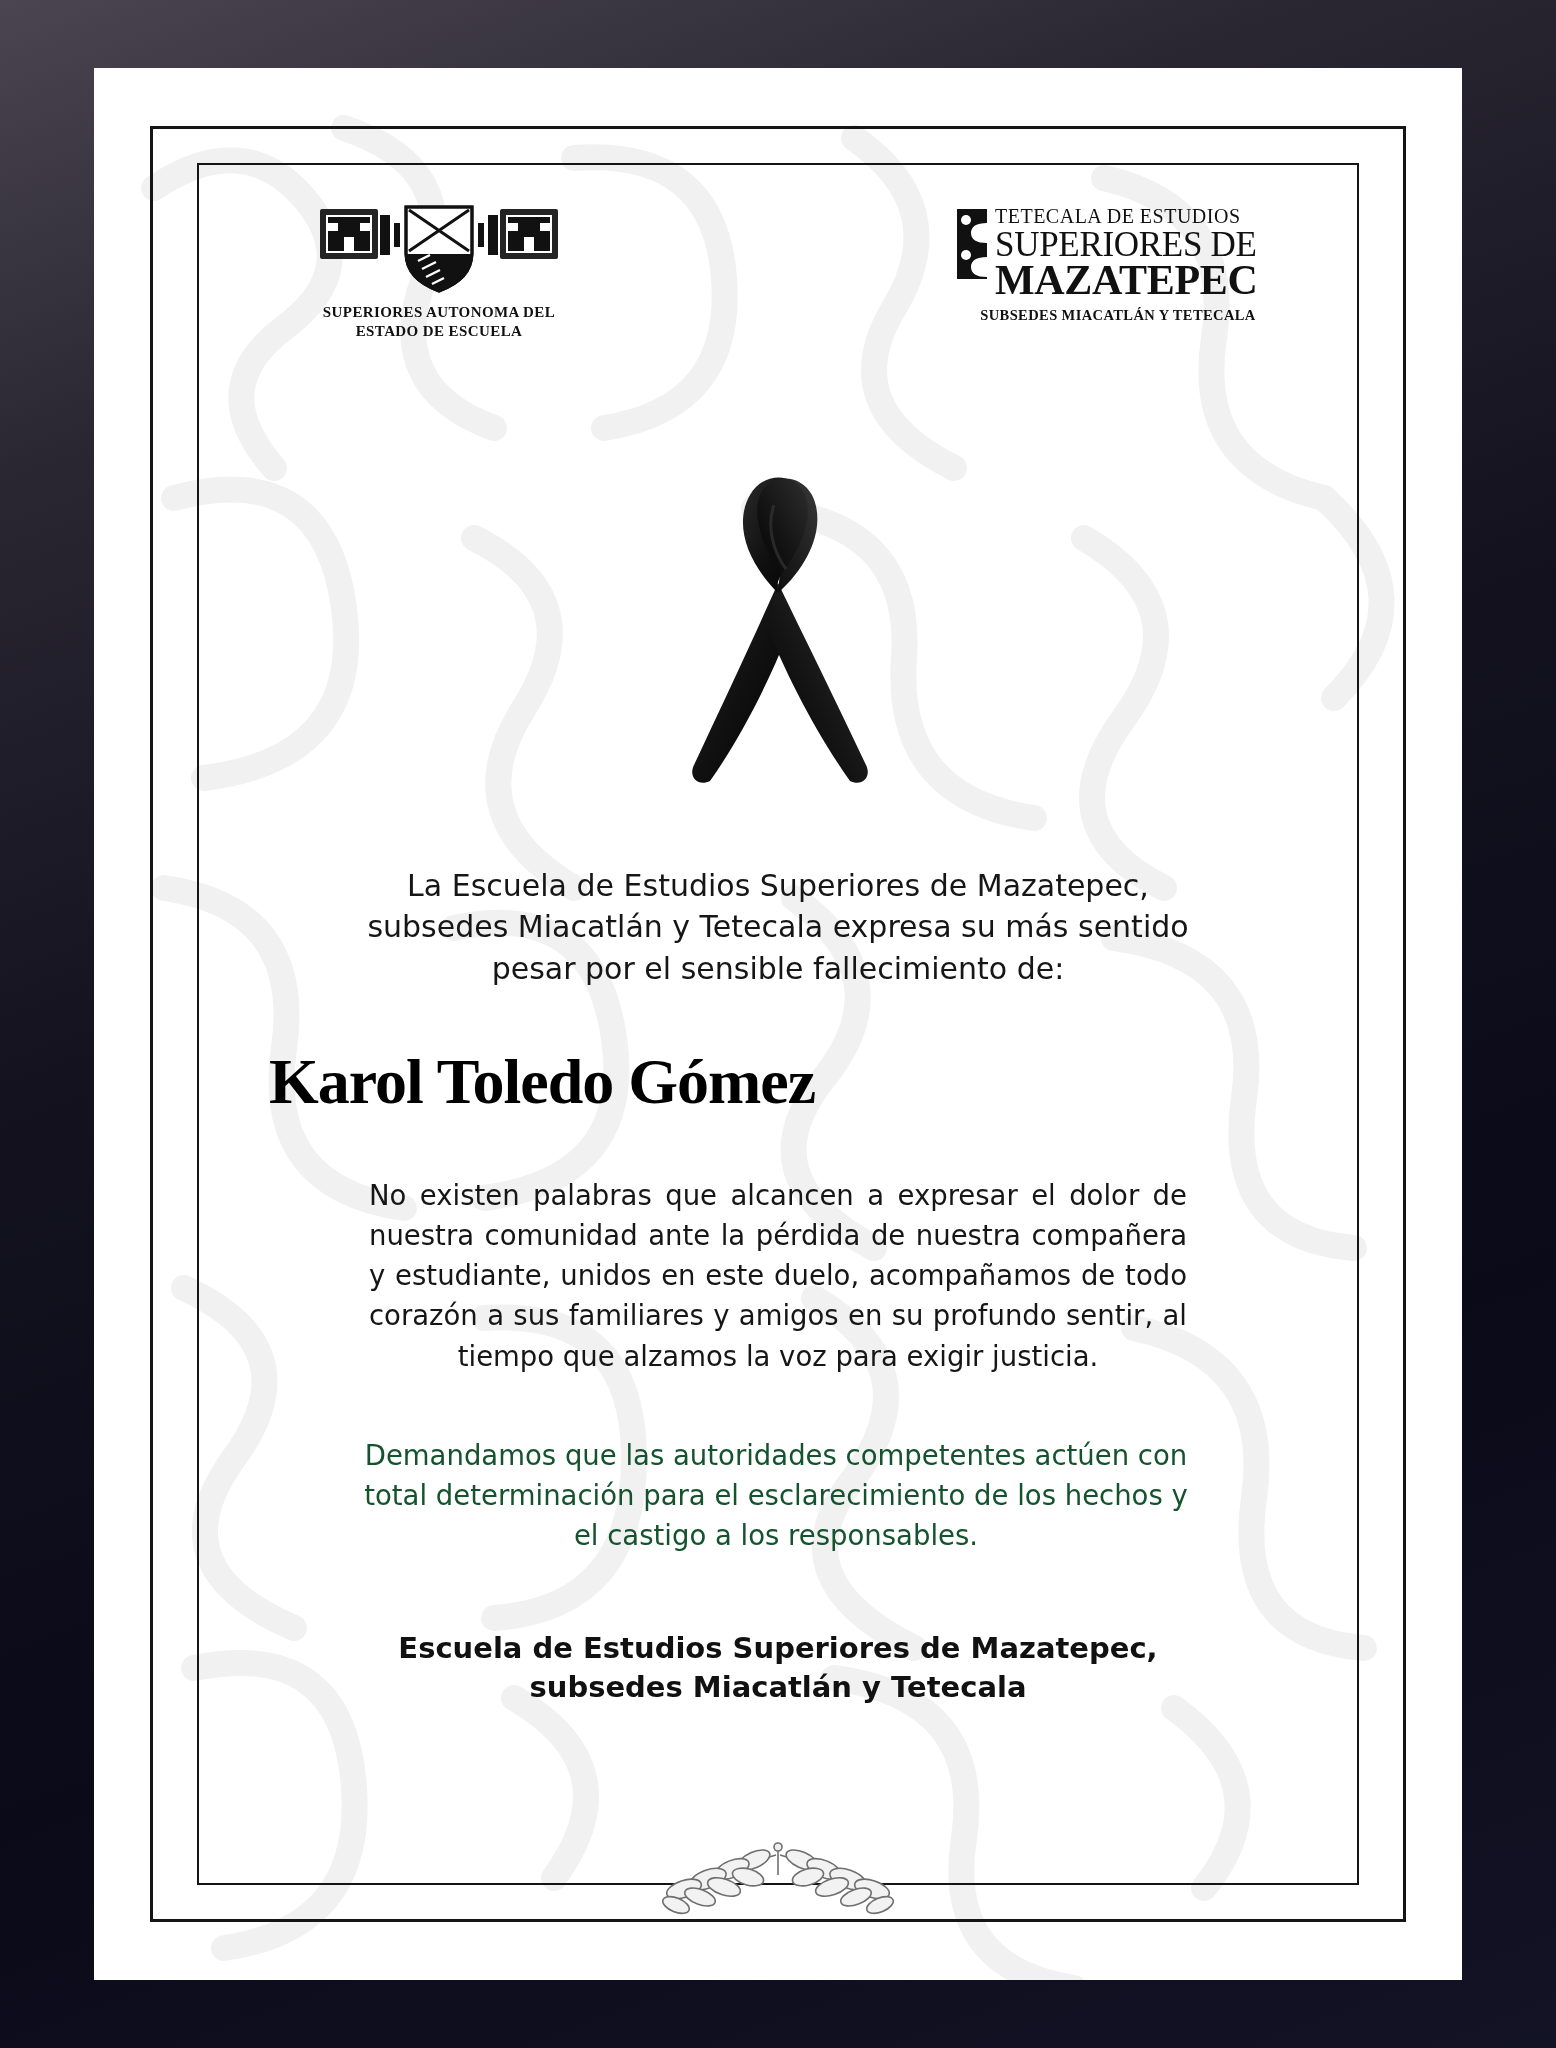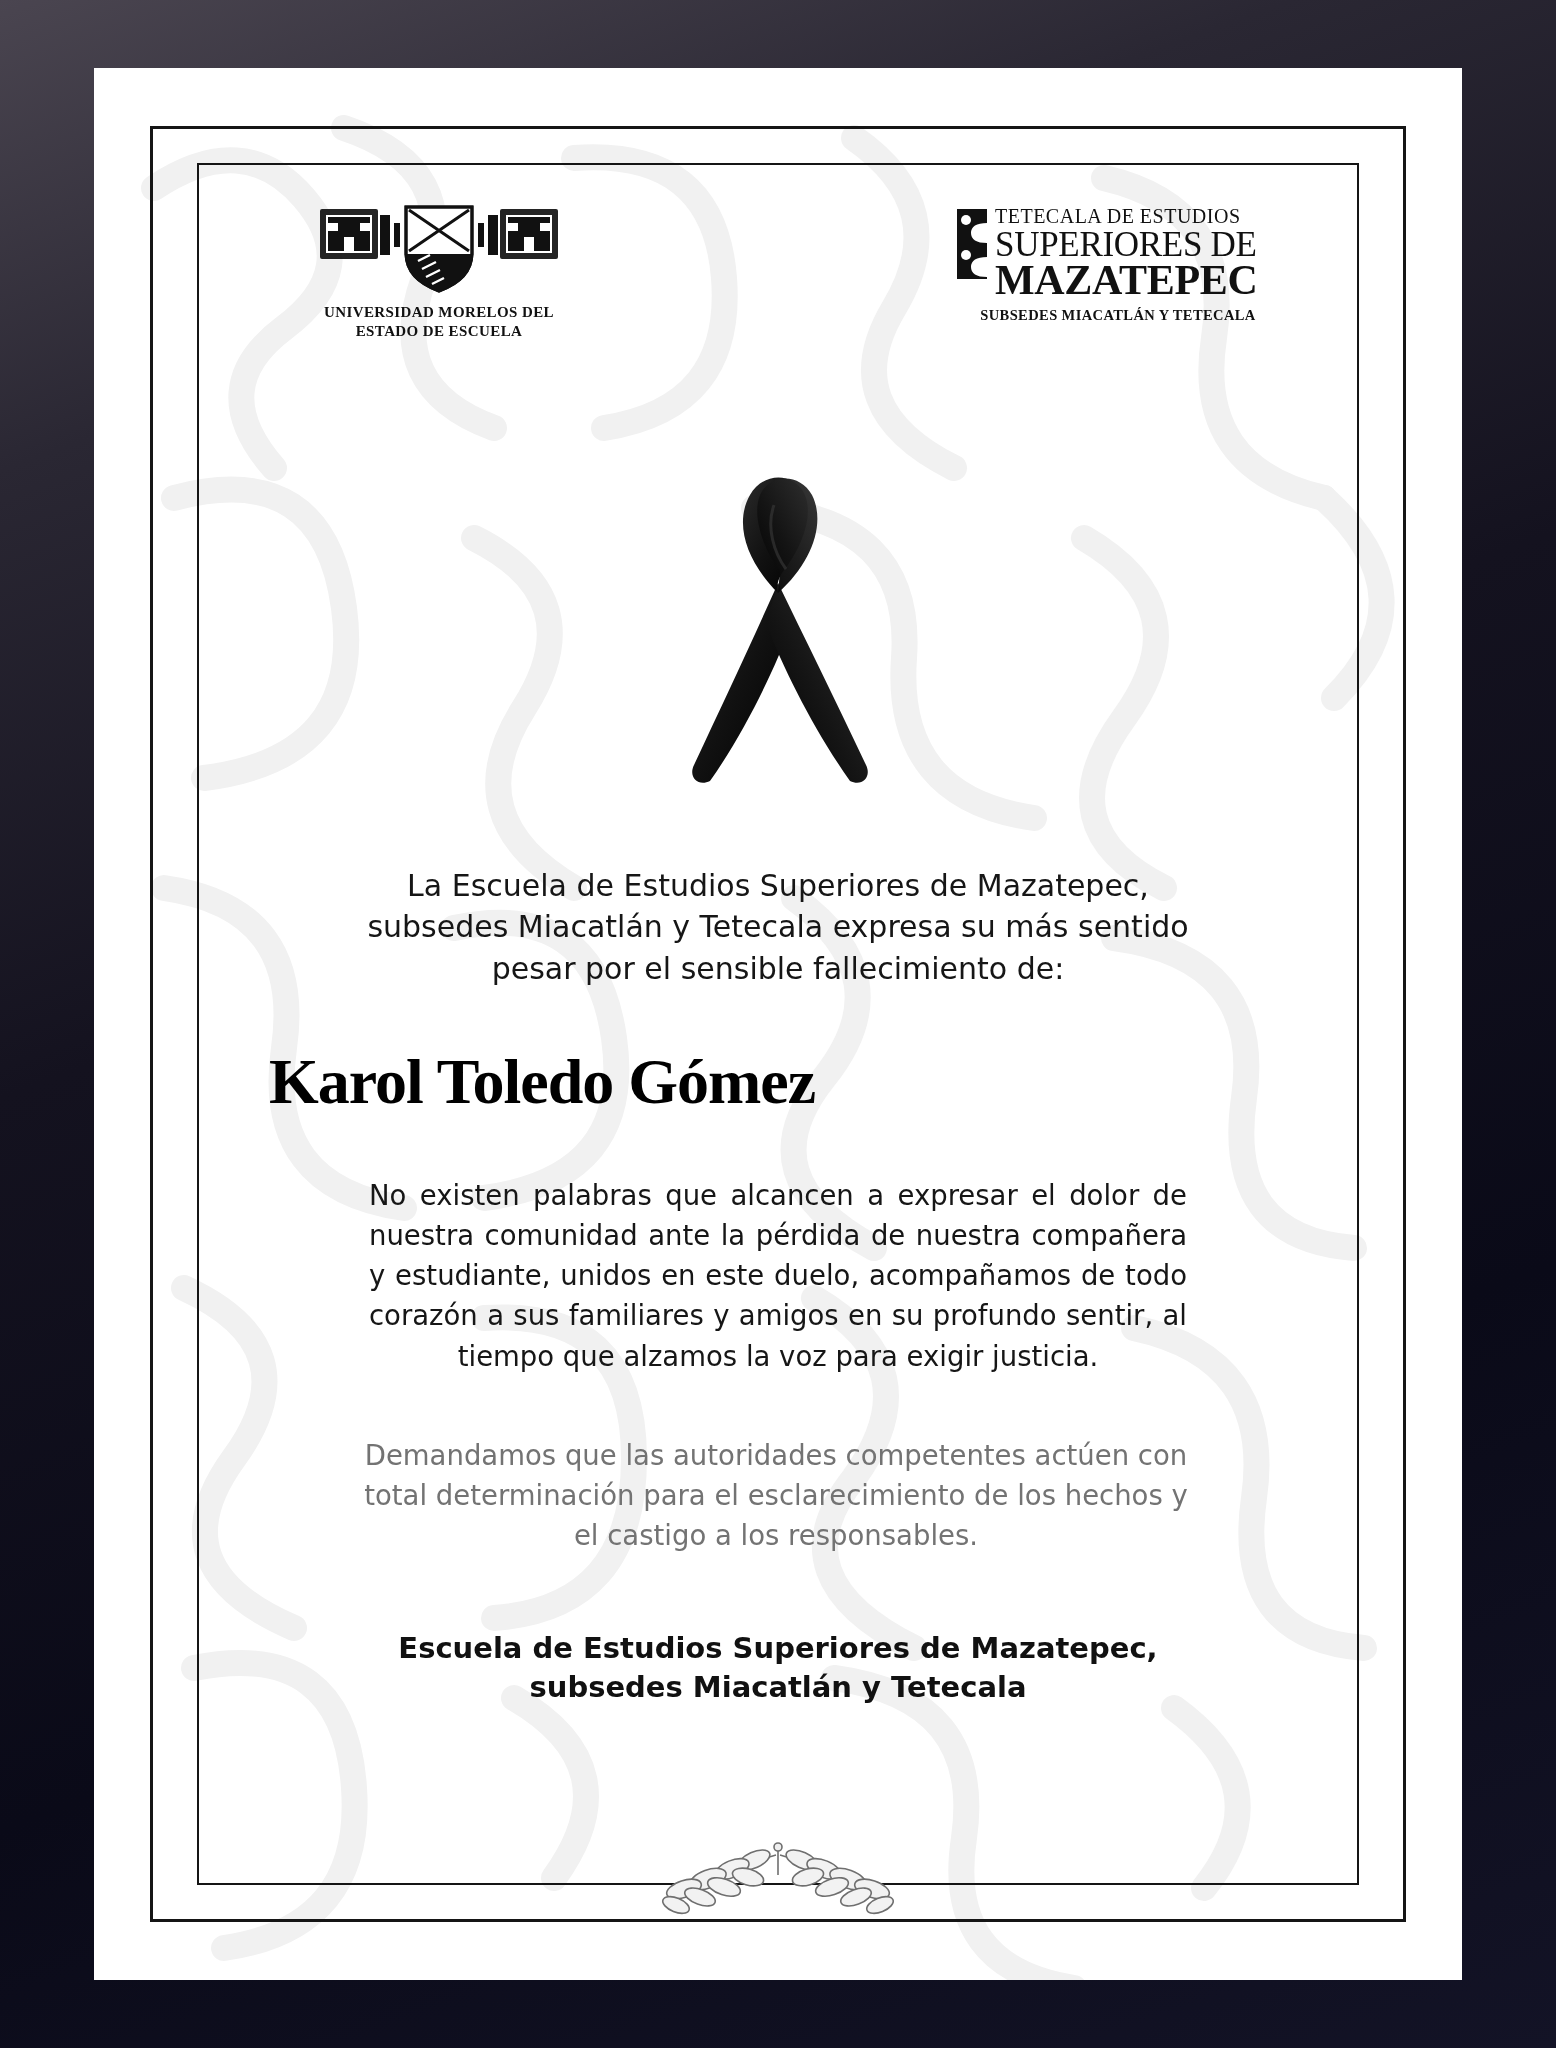--- a/index.html
+++ b/index.html
@@ -205,21 +205,21 @@
   }
 
   .para2 {
     position: absolute;
     left: 156px;
     right: 160px;
     top: 1270px;
     text-align: center;
     font-size: 27.5px;
     line-height: 1.46;
-    color: #737373;
+    color: #14532d;
   }
 
   .signature {
     position: absolute;
     left: 150px;
     right: 150px;
     top: 1464px;
     text-align: center;
     font-weight: bold;
     font-size: 29px;
@@ -311,21 +311,21 @@
                     <path d="M92 8 h66 v46 q0 26 -33 38 q-33 -12 -33 -38 z" fill="none" stroke="#111" stroke-width="3"></path>
                     <path d="M95 11 L155 52 M155 11 L95 52" stroke="#111" stroke-width="3"></path>
                     <path d="M92 55 h66 v-1 q0 26 -33 38 q-33 -12 -33 -37 z" fill="#111"></path>
                     <g stroke="#fff" stroke-width="2.4">
                       <path d="M104 62 l12 -6 M108 70 l14 -7 M112 78 l14 -7 M118 85 l12 -6"></path>
                     </g>
                   </g>
                 </svg>
               </div>
               <div class="uaem-text">
-                <div>UNIVERSIDAD MORELOS DEL</div>
+                <div>SUPERIORES AUTONOMA DEL</div>
                 <div>ESTADO DE ESCUELA</div>
               </div>
             </div>
 
             <div class="logo-ees">
               <svg class="ees-mark" viewBox="0 0 38 74">
                 <g fill="#111">
                   <path d="M4 2 h30 v14 q-16 0 -16 10 q0 10 16 10 v14 q-16 0 -16 10 q0 10 16 10 v2 H4 z"></path>
                   <circle cx="13" cy="13" r="5" fill="#fff"></circle>
                   <circle cx="13" cy="48" r="5" fill="#fff"></circle>

